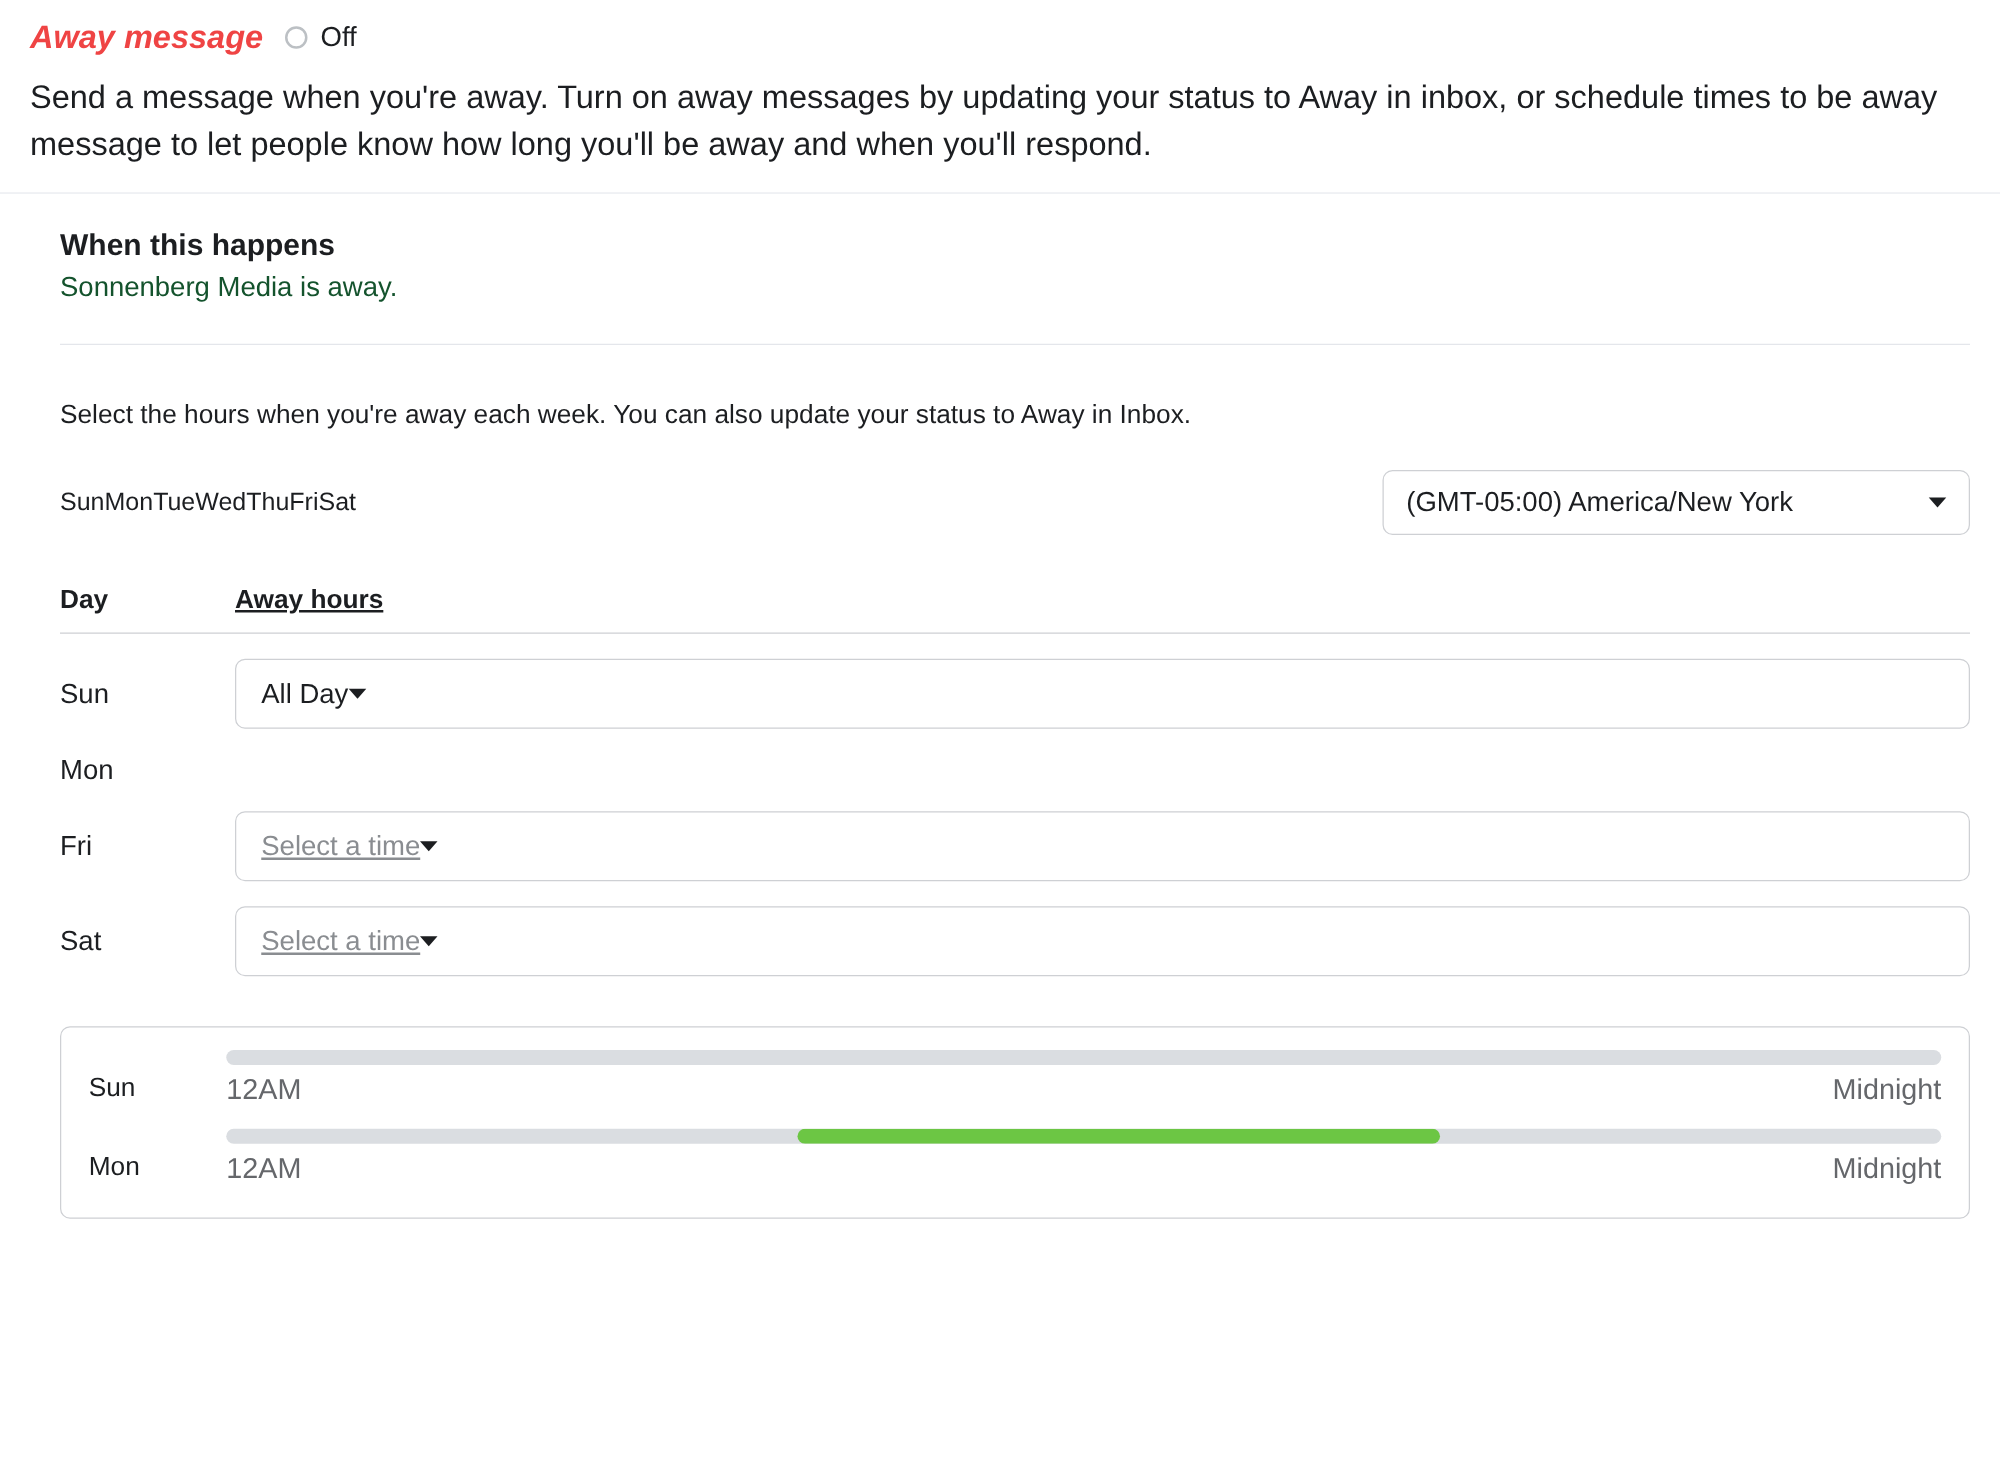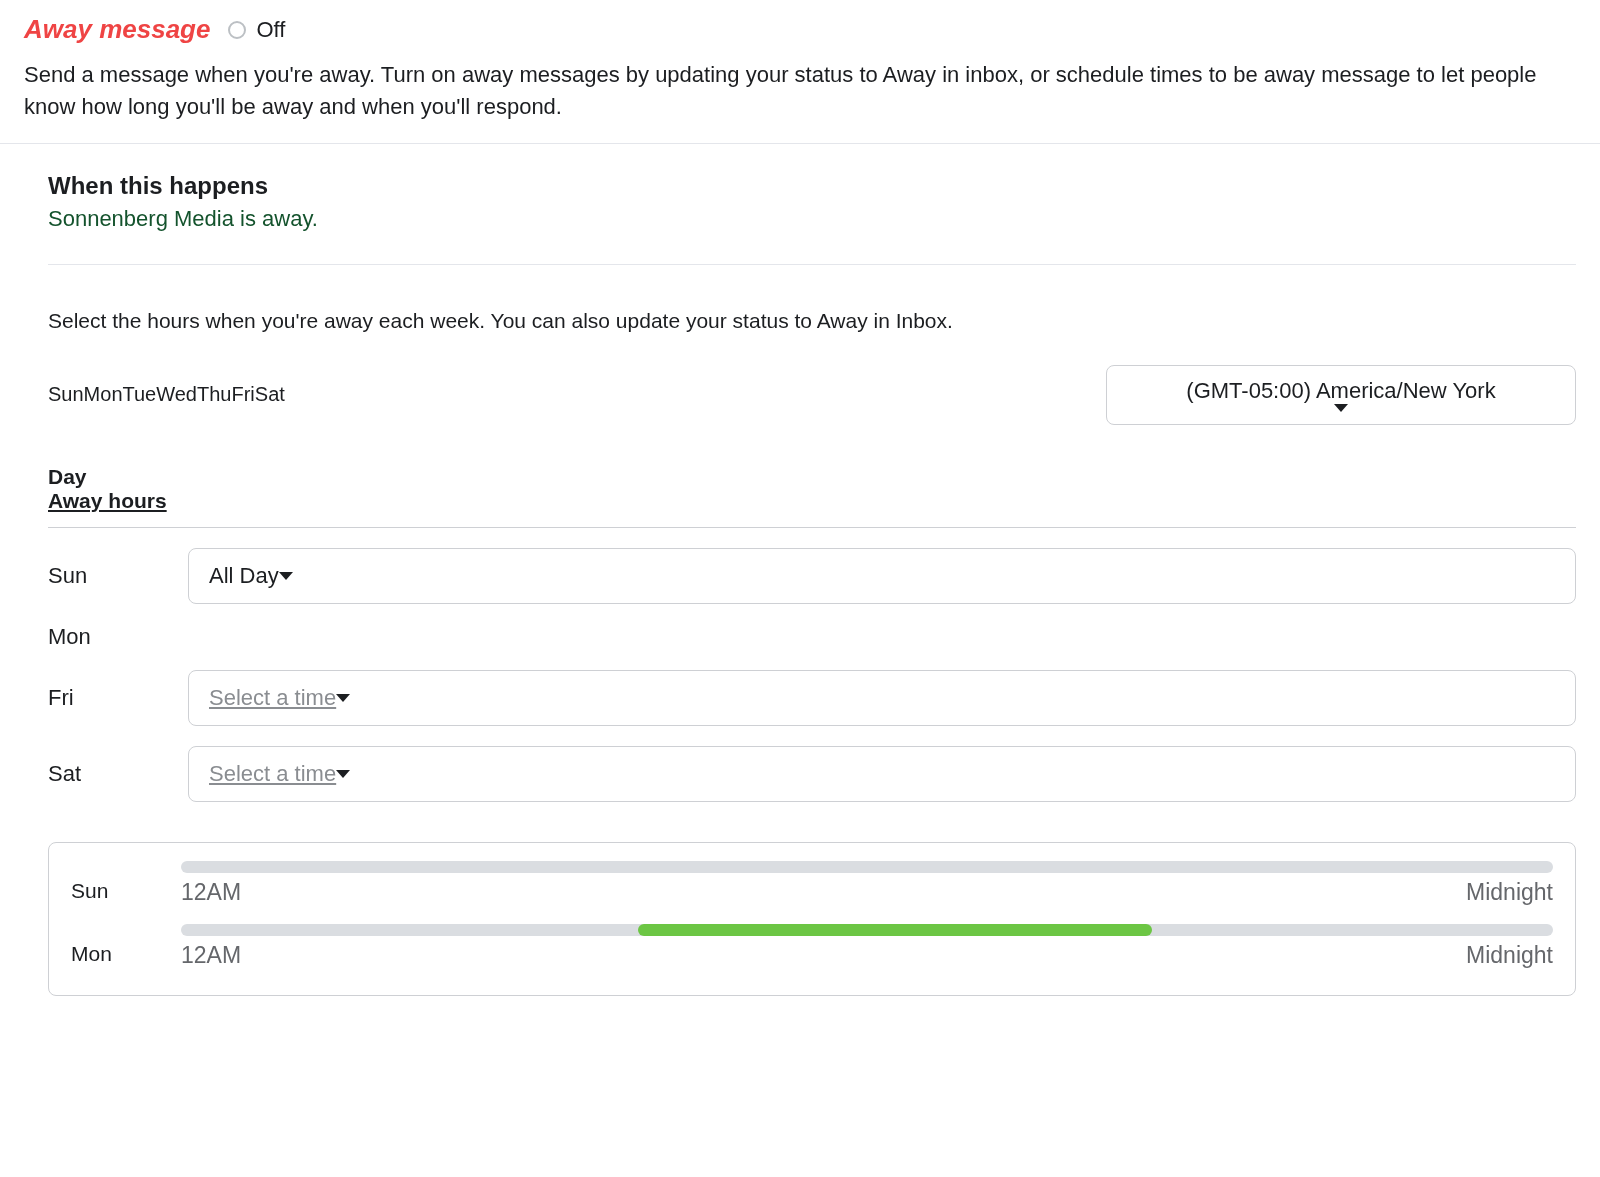--- a/index.html
+++ b/index.html
@@ -35,21 +35,21 @@
     height: 18px;
     border: 2px solid #bcc0c4;
     border-radius: 50%;
     background: #fff;
   }
   .status-label {
     font-size: 22px;
     color: #1c1e21;
   }
   .description {
-    font-size: 22px;
+    font-size: 26px;
     line-height: 1.45;
     color: #1c1e21;
   }
   .content {
     padding: 28px 24px 24px 48px;
     background: #fff;
   }
   .when-title {
     font-size: 24px;
     font-weight: 700;
@@ -83,33 +83,31 @@
     display: flex;
     align-items: center;
     justify-content: space-between;
     border: 1px solid #ced0d4;
     border-radius: 8px;
     padding: 12px 18px;
     font-size: 22px;
     min-width: 470px;
     cursor: pointer;
     background: #fff;
-    flex-direction: column;
   }
   .caret {
     width: 0; height: 0;
     border-left: 7px solid transparent;
     border-right: 7px solid transparent;
     border-top: 8px solid #1c1e21;
   }
   .table-head {
     display: flex;
     border-bottom: 1px solid #ced0d4;
     padding-bottom: 14px;
-    flex-direction: column;
   }
   .col-day { width: 140px; font-size: 21px; font-weight: 700; }
   .col-hours { flex: 1; font-size: 21px; font-weight: 700; text-decoration: underline; }
   .day-row {
     display: flex;
     align-items: center;
     padding: 20px 0 0 0;
   }
   .day-label {
     width: 140px;

